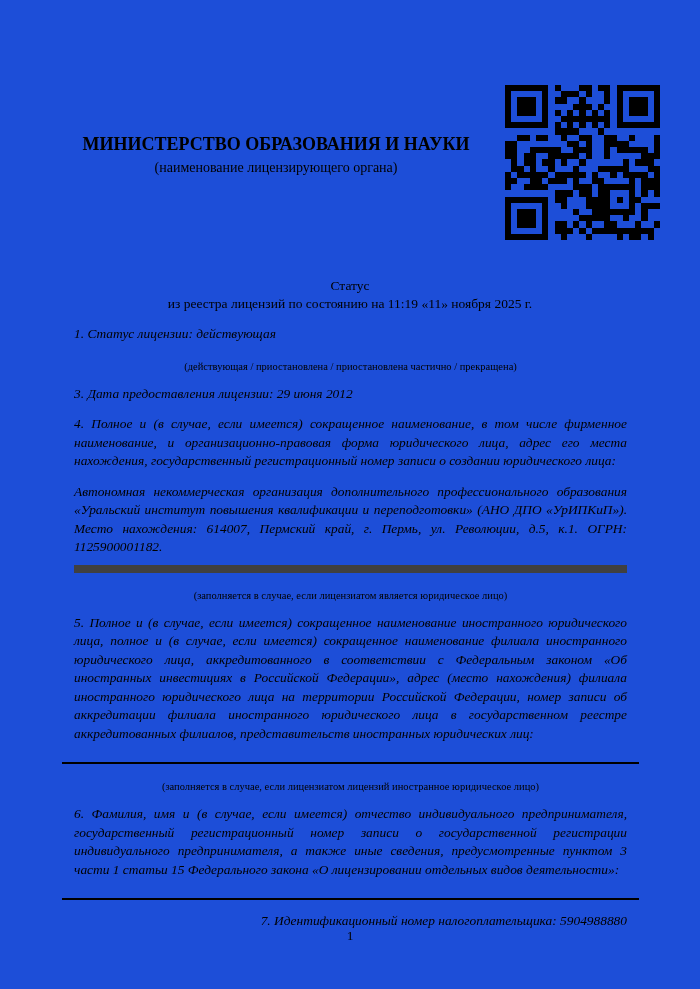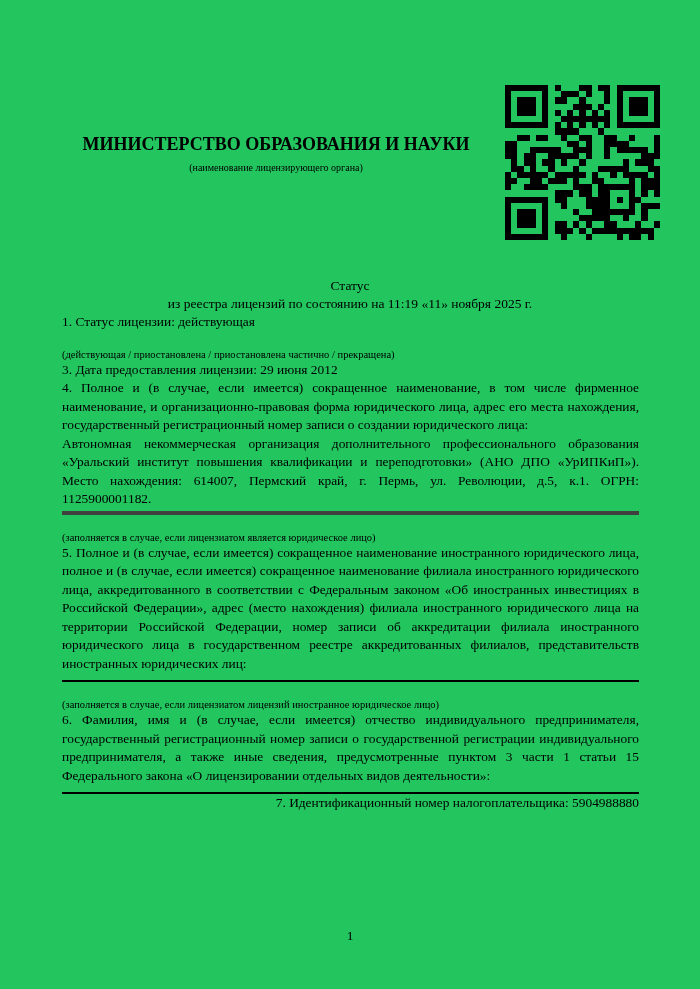--- a/index.html
+++ b/index.html
@@ -1,38 +1,38 @@
 <!DOCTYPE html>
 <html><head>
 <meta charset="utf-8">
 <style>
   * { margin:0; padding:0; box-sizing:border-box; }
   html,body { background:#ffffff; }
   .page {
     position:relative;
     width:700px; height:989px;
-    background:#22c55e;
+    background:#1d4ed8;
     color:#000000;
     font-family:"Liberation Serif", serif;
     overflow:hidden;
     padding-top:131px;
   }
   .qr {
     position:absolute; top:85px; left:505px;
     width:155px; height:155px;
   }
   .ministry { width:428px; margin-left:62px; text-align:center; }
   .m-line { font-weight:bold; font-size:18px; line-height:27px; white-space:nowrap; }
-  .m-cap { font-size:10px; line-height:13px; margin-top:3px; }
+  .m-cap { font-size:14px; line-height:13px; margin-top:3px; }
   .doc-title { margin-top:103px; text-align:center; font-size:13.5px; line-height:18px; }
   .body { margin:0 61px 0 62px; font-size:13.4px; line-height:18.5px; }
-  .body p { margin:0; }
+  .body p { margin:12px;font-style:italic; }
   .just { text-align:justify; }
-  .note { font-size:10.5px; line-height:13px; text-align:left; margin-top:16px;font-family:Liberation Serif, serif; }
-  .underlined { border-bottom:4px solid #404040; padding-bottom:2px; }
+  .note { font-size:10.5px; line-height:13px; text-align:center; margin-top:16px;font-family:Liberation Serif, serif; }
+  .underlined { border-bottom:8px solid #404040; padding-bottom:8px; }
   .blank-rule { border-bottom:2px solid #000; height:9px; }
   .s1 { margin-top:33px; }
   .s2 { margin-top:20px; }
   .s3 { margin-top:13px; }
   .s4 { margin-top:11px; }
   .s5 { margin-top:9px; }
   .s6 { margin-top:13px; }
   .s7 { margin-top:27px;text-align:right; }
   .page-num {
     position:absolute; top:928px; left:0; width:100%;

